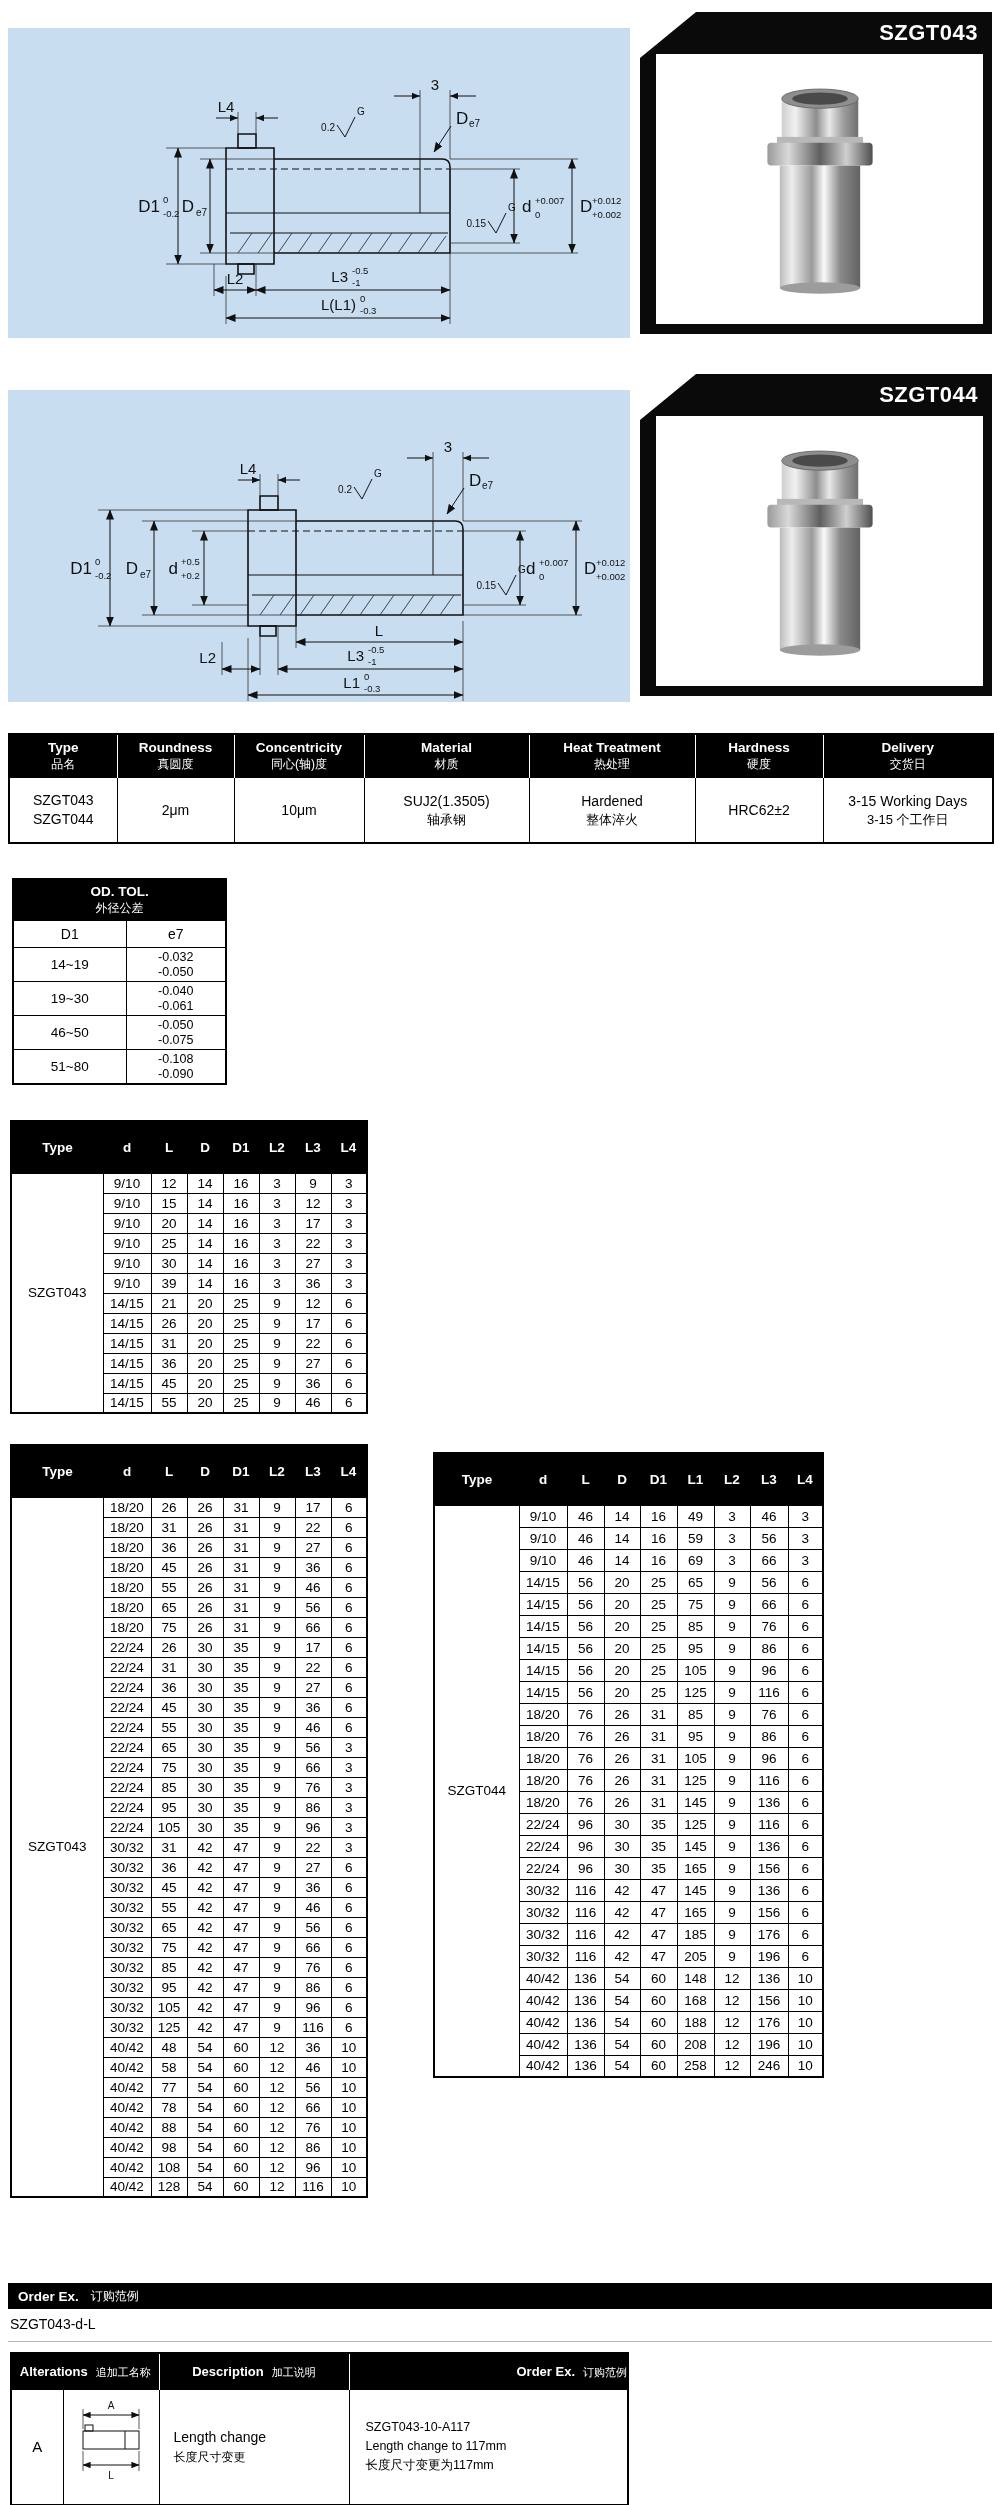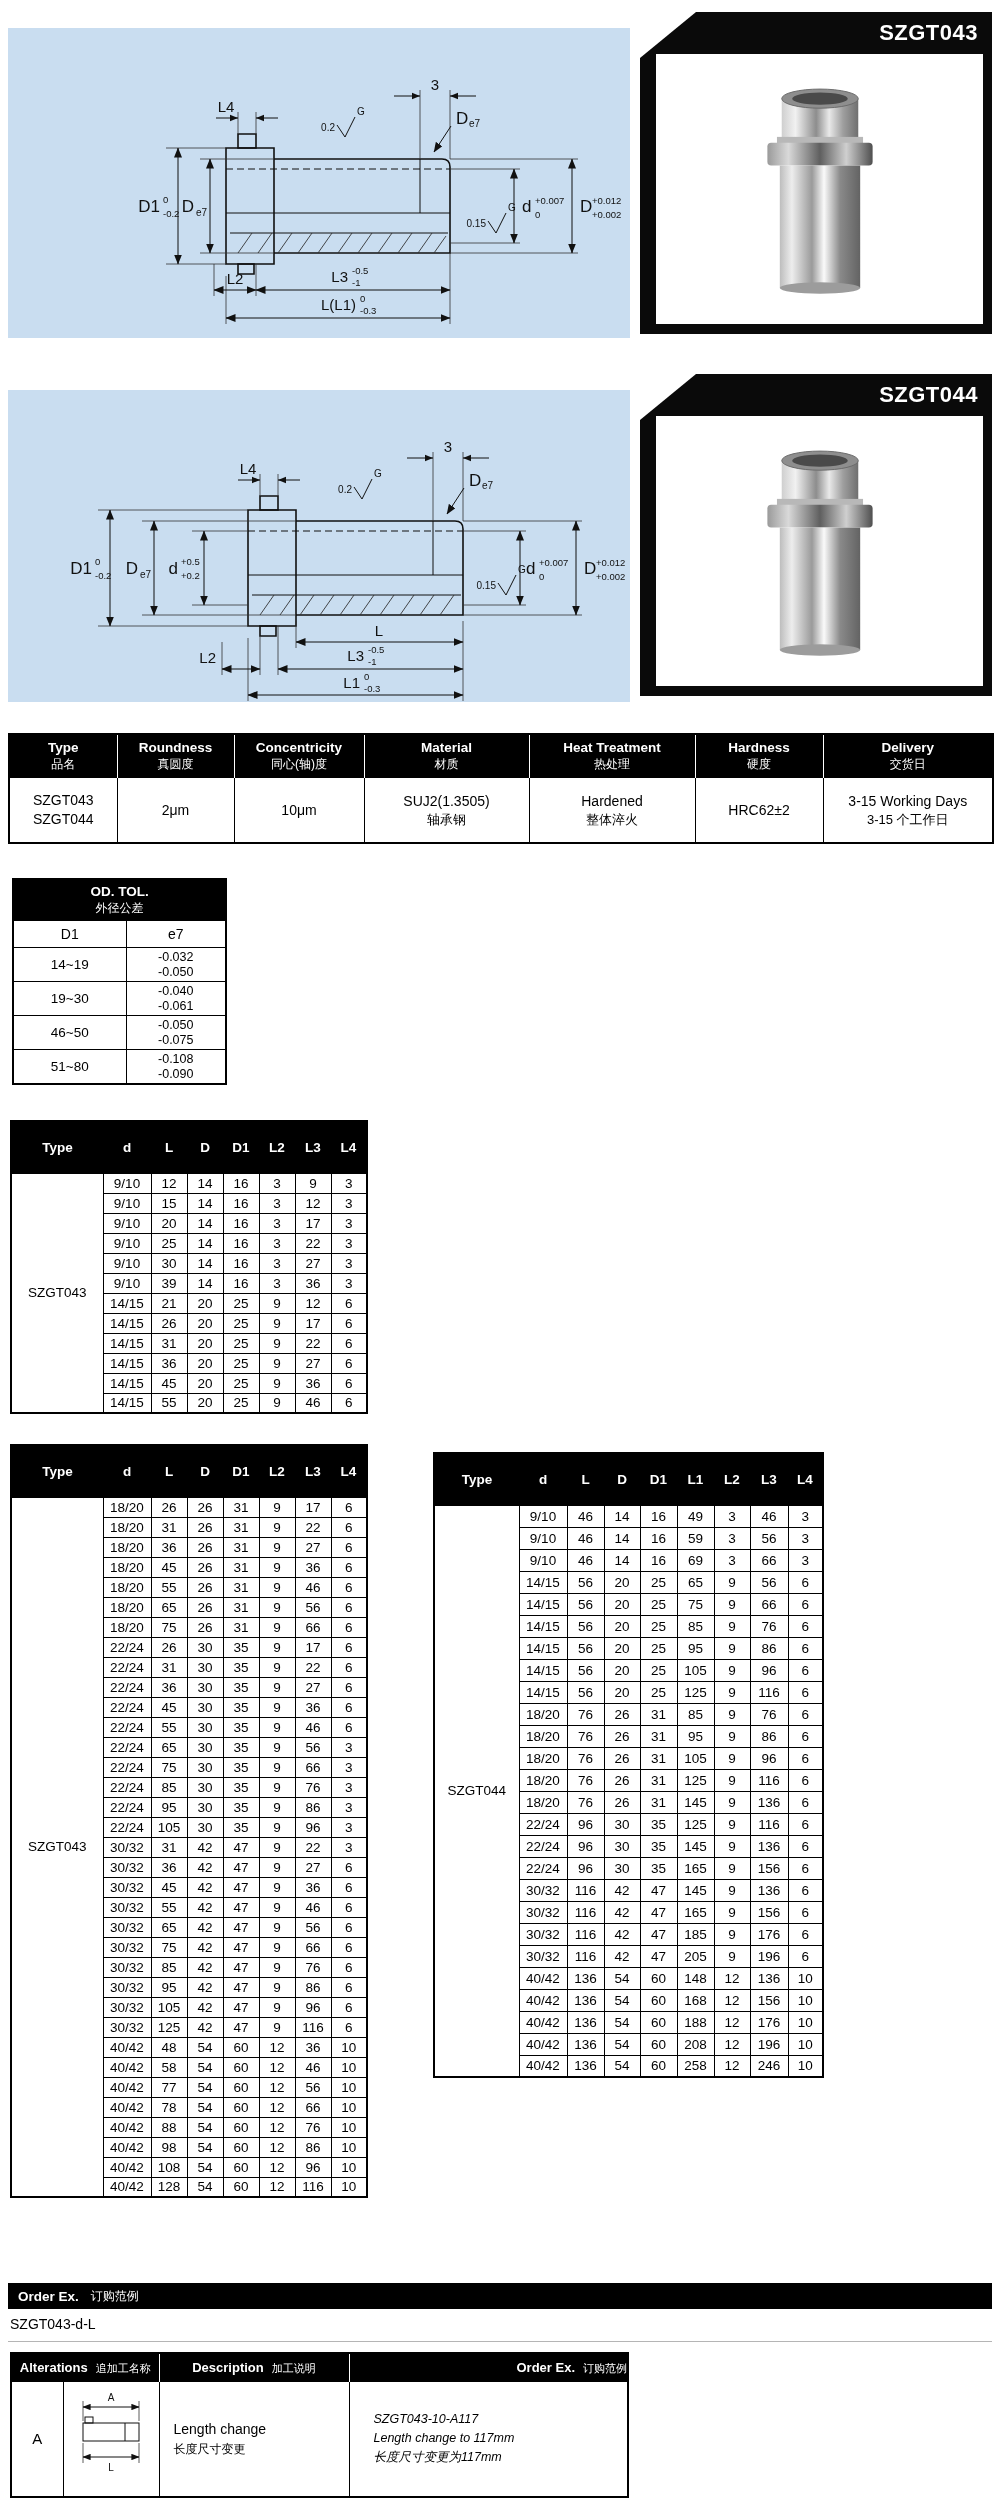--- a/index.html
+++ b/index.html
@@ -62,33 +62,33 @@
 
   
   .orderbar{position:absolute;left:8px;top:2283px;width:984px;height:26px;background:#000;color:#fff;display:flex;align-items:center;gap:12px;padding-left:10px;box-sizing:border-box;}
   .orderbar .en{font-weight:bold;font-size:13.5px;}
   .orderbar .zh{font-size:12px;}
   .orderex{position:absolute;left:10px;top:2316px;font-size:14px;}
   .divline{position:absolute;left:8px;top:2341px;width:984px;height:0;border-top:1px solid #b5b5b5;}
 
   
   .alt{position:absolute;left:10px;top:2352px;width:617px;table-layout:fixed;border:2px solid #000;}
-  .alt thead tr{height:28px;}
+  .alt thead tr{height:36px;}
   .alt th{background:#000;color:#fff;padding:0;border-right:1px solid #fff;vertical-align:middle;}
   .alt th:last-child{border-right:none;text-align:right;}
   .alt th .en{font-size:13px;font-weight:bold;display:inline;}
   .alt th .zh{font-size:11px;font-weight:normal;display:inline;margin-left:8px;}
   .alt td{border:1px solid #000;vertical-align:middle;padding:0;}
   .alt tbody tr{height:116px;}
   .alt .acode{text-align:center;font-size:15px;}
   .alt .diagcell{text-align:center;}
   .alt .desccell{padding-left:14px;}
   .alt .desccell .l1{font-size:14px;line-height:1.5;}
   .alt .desccell .l2{font-size:12px;line-height:1.5;}
-  .alt .ordercell{padding-left:24px;font-style:italic;}
+  .alt .ordercell{padding-left:16px;}
   .alt .ordercell div{font-size:12.5px;line-height:1.55;}
   .sketch text{font-family:"Liberation Sans",sans-serif;fill:#111;font-size:10px;}
 </style>
 </head>
 <body>
 
 <div class="page">
 
   <svg width="0" height="0" style="position:absolute">
     <defs>

